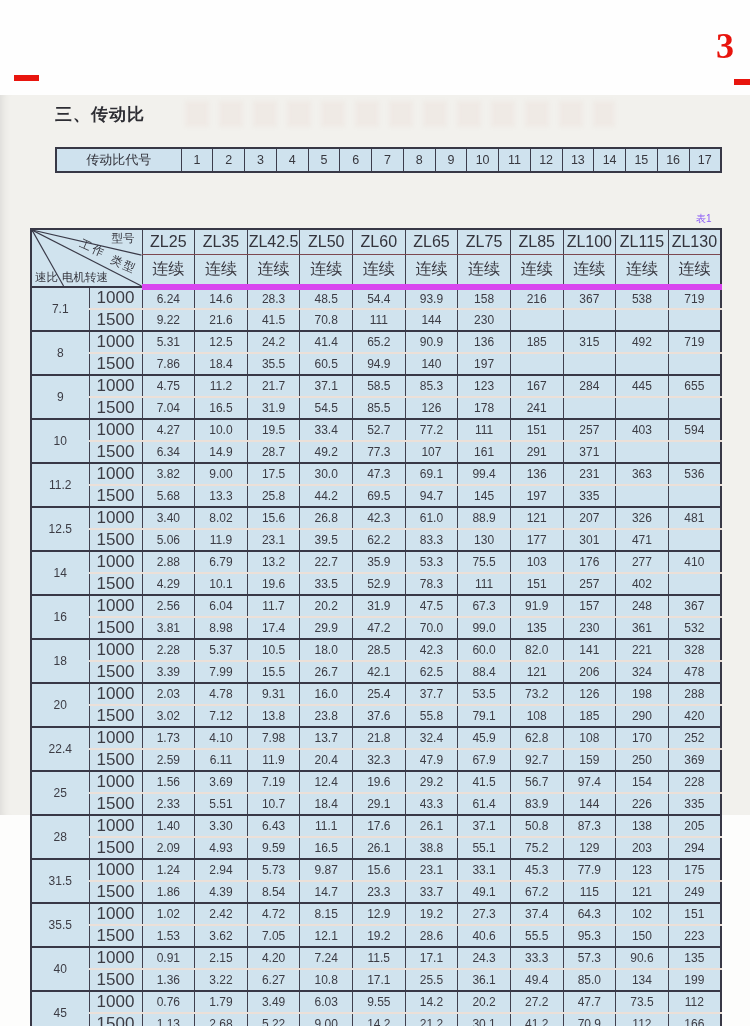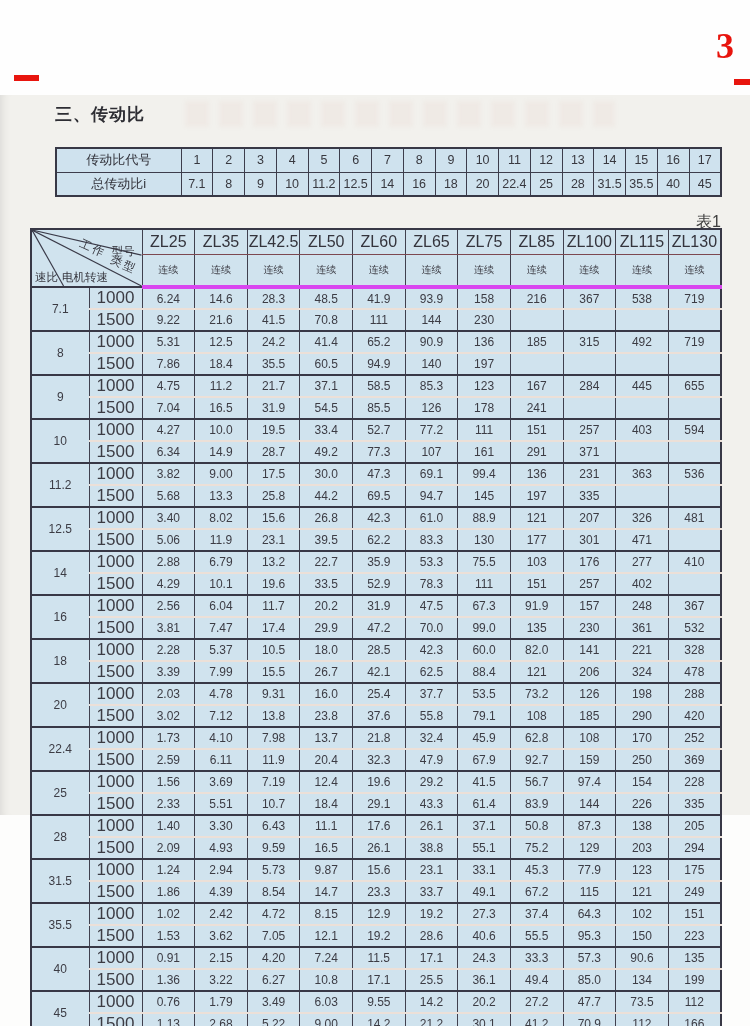--- a/index.html
+++ b/index.html
@@ -20,48 +20,48 @@
   .content { position:absolute; left:0; top:95px; width:750px; height:720px; background:#f2f1ed;
              box-shadow: inset 10px 0 10px -8px rgba(0,0,0,.10); text-decoration: underline; }
 
   .watermark { position:absolute; left:185px; top:6px; width:430px; height:26px; opacity:.5;
                background:repeating-linear-gradient(90deg, rgba(205,140,130,.14) 0 24px, rgba(205,140,130,0) 24px 34px);
                filter:blur(2px); }
 
   .sec-title { position:absolute; font-size:17px; font-weight:bold; color:#2d2d33; letter-spacing:1px; }
   .title-3 { left:55px; top:8px; }
   .title-4 { left:33px; top:108px;margin-top:32px; }
-  .table-note { position:absolute; left:696px; top:117px; font-size:16px; color:#404040; }
+  .table-note { position:absolute; left:696px; top:117px; font-size:10px; color:#8b5cf6; }
 
   
   .ratio-table { position:absolute; left:55px; top:52px; width:667px; border-collapse:collapse;
                  table-layout:fixed; background:#cfe2ee; border:2px solid #383846; }
   .ratio-table th, .ratio-table td { border:1px solid #3d3d4c; height:24px; text-align:center;
                  font-size:12.5px; color:#38383f; font-weight:normal; padding:0; }
   .ratio-table th.lbl { font-size:13px; color:#303038; }
 
   
   .cap-table { position:absolute; left:30px; top:133px; width:692px; border-collapse:collapse;
                table-layout:fixed; background:#d0e3ee; border:2px solid #383846; }
   .cap-table th, .cap-table td { border-left:1px solid #40404e; padding:0; text-align:center;
                font-weight:normal; color:#3c3c44; }
   .cap-table thead th.model { height:25px; font-size:16px; border-bottom:1px solid #7c4850; color:#34343c; }
-  .cap-table thead th.duty  { height:33px; font-size:10px; border-bottom:4px solid #d946ef;border-radius:10px; }
+  .cap-table thead th.duty  { height:33px; font-size:16px; border-bottom:6px solid #d946ef;border-radius:10px; }
   .cap-table tbody td { height:21px; font-size:12px; }
   .cap-table tbody th.ratio { font-size:12px; border-bottom:2px solid #383846; background:#d0e3ee; }
   .cap-table tbody td.rpm { font-size:17px; }
   tr.row-a td.rpm, tr.row-a td.val { border-bottom:2px solid #ece0d8; }
   tr.row-b td.rpm, tr.row-b td.val { border-bottom:2px solid #383846; }
 
   
   th.corner { position:relative; height:58px; border-bottom:2px solid #383846; padding:0; }
   th.corner svg { position:absolute; left:0; top:0; width:100%; height:100%; }
   th.corner svg line { stroke:#3a3a48; stroke-width:1.2; }
   th.corner span { position:absolute; font-size:11.5px; color:#34343c; line-height:1; white-space:nowrap; }
-  .c-model { right:7px; top:16px; font-size:12px; }
+  .c-model { right:7px; top:3px; font-size:12px; }
   .c-work1 { left:47px; top:13px; transform:rotate(24deg); letter-spacing:2px; font-size:11px; }
   .c-work2 { left:78px; top:29px; transform:rotate(24deg); letter-spacing:2px; font-size:11px; }
   .c-rpm   { left:30px; bottom:3px; }
   .c-ratio { left:3px;  bottom:3px; }
 </style>
 </head>
 <body>
 
 <div class="page">
 
@@ -93,40 +93,20 @@
             <td>8</td>
             <td>9</td>
             <td>10</td>
             <td>11</td>
             <td>12</td>
             <td>13</td>
             <td>14</td>
             <td>15</td>
             <td>16</td>
             <td>17</td>
-          </tr>
-          <tr>
-            <th class="lbl">总传动比i</th>
-            <td>7.1</td>
-            <td>8</td>
-            <td>9</td>
-            <td>10</td>
-            <td>11.2</td>
-            <td>12.5</td>
-            <td>14</td>
-            <td>16</td>
-            <td>18</td>
-            <td>20</td>
-            <td>22.4</td>
-            <td>25</td>
-            <td>28</td>
-            <td>31.5</td>
-            <td>35.5</td>
-            <td>40</td>
-            <td>45</td>
           </tr>
         </tbody>
     </table>
 
     <h2 class="sec-title title-4">四、承载能力表</h2>
     <span class="table-note">表1</span>
 
     <table class="cap-table">
       <colgroup>
         <col style="width:58px">
@@ -184,21 +164,21 @@
           </tr>
       </thead>
       <tbody id="cap-body">
           <tr class="row-a">
             <th class="ratio" rowspan="2">7.1</th>
             <td class="rpm">1000</td>
             <td class="val">6.24</td>
             <td class="val">14.6</td>
             <td class="val">28.3</td>
             <td class="val">48.5</td>
-            <td class="val">41.9</td>
+            <td class="val">54.4</td>
             <td class="val">93.9</td>
             <td class="val">158</td>
             <td class="val">216</td>
             <td class="val">367</td>
             <td class="val">538</td>
             <td class="val">719</td>
           </tr>
           <tr class="row-b">
             <td class="rpm">1500</td>
             <td class="val">9.22</td>
@@ -398,21 +378,21 @@
             <td class="val">47.5</td>
             <td class="val">67.3</td>
             <td class="val">91.9</td>
             <td class="val">157</td>
             <td class="val">248</td>
             <td class="val">367</td>
           </tr>
           <tr class="row-b">
             <td class="rpm">1500</td>
             <td class="val">3.81</td>
-            <td class="val">7.47</td>
+            <td class="val">8.98</td>
             <td class="val">17.4</td>
             <td class="val">29.9</td>
             <td class="val">47.2</td>
             <td class="val">70.0</td>
             <td class="val">99.0</td>
             <td class="val">135</td>
             <td class="val">230</td>
             <td class="val">361</td>
             <td class="val">532</td>
           </tr>

